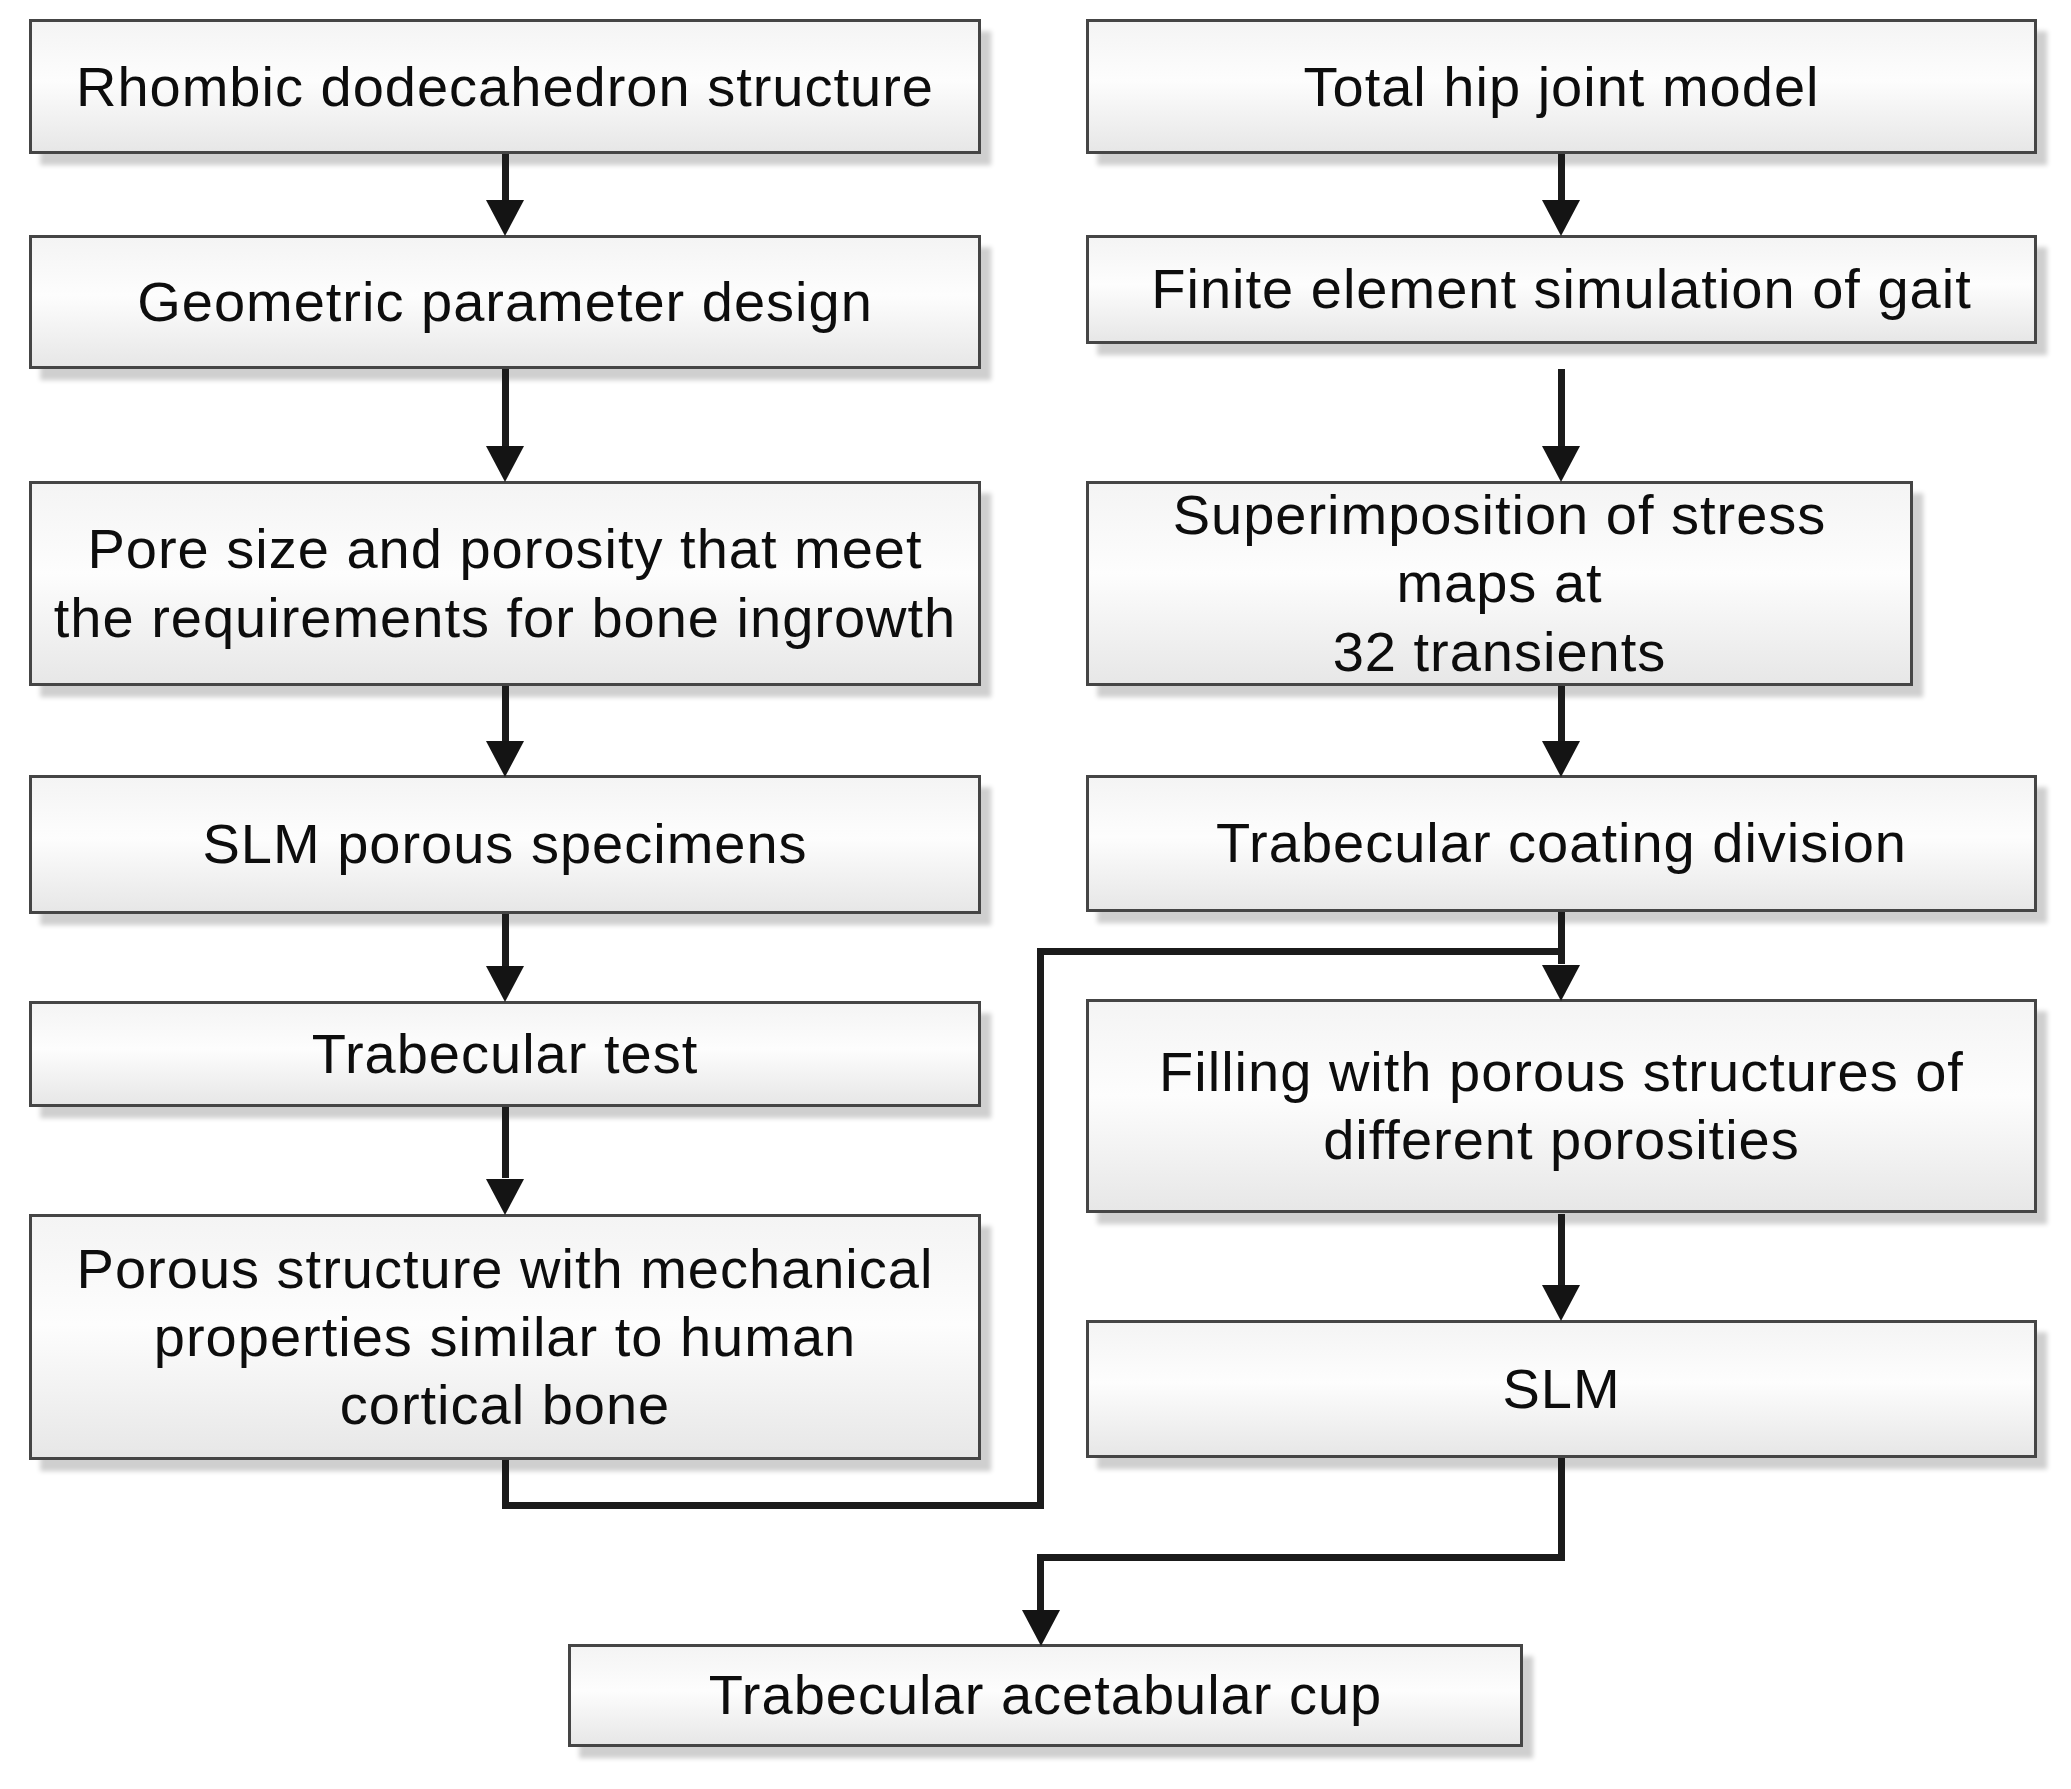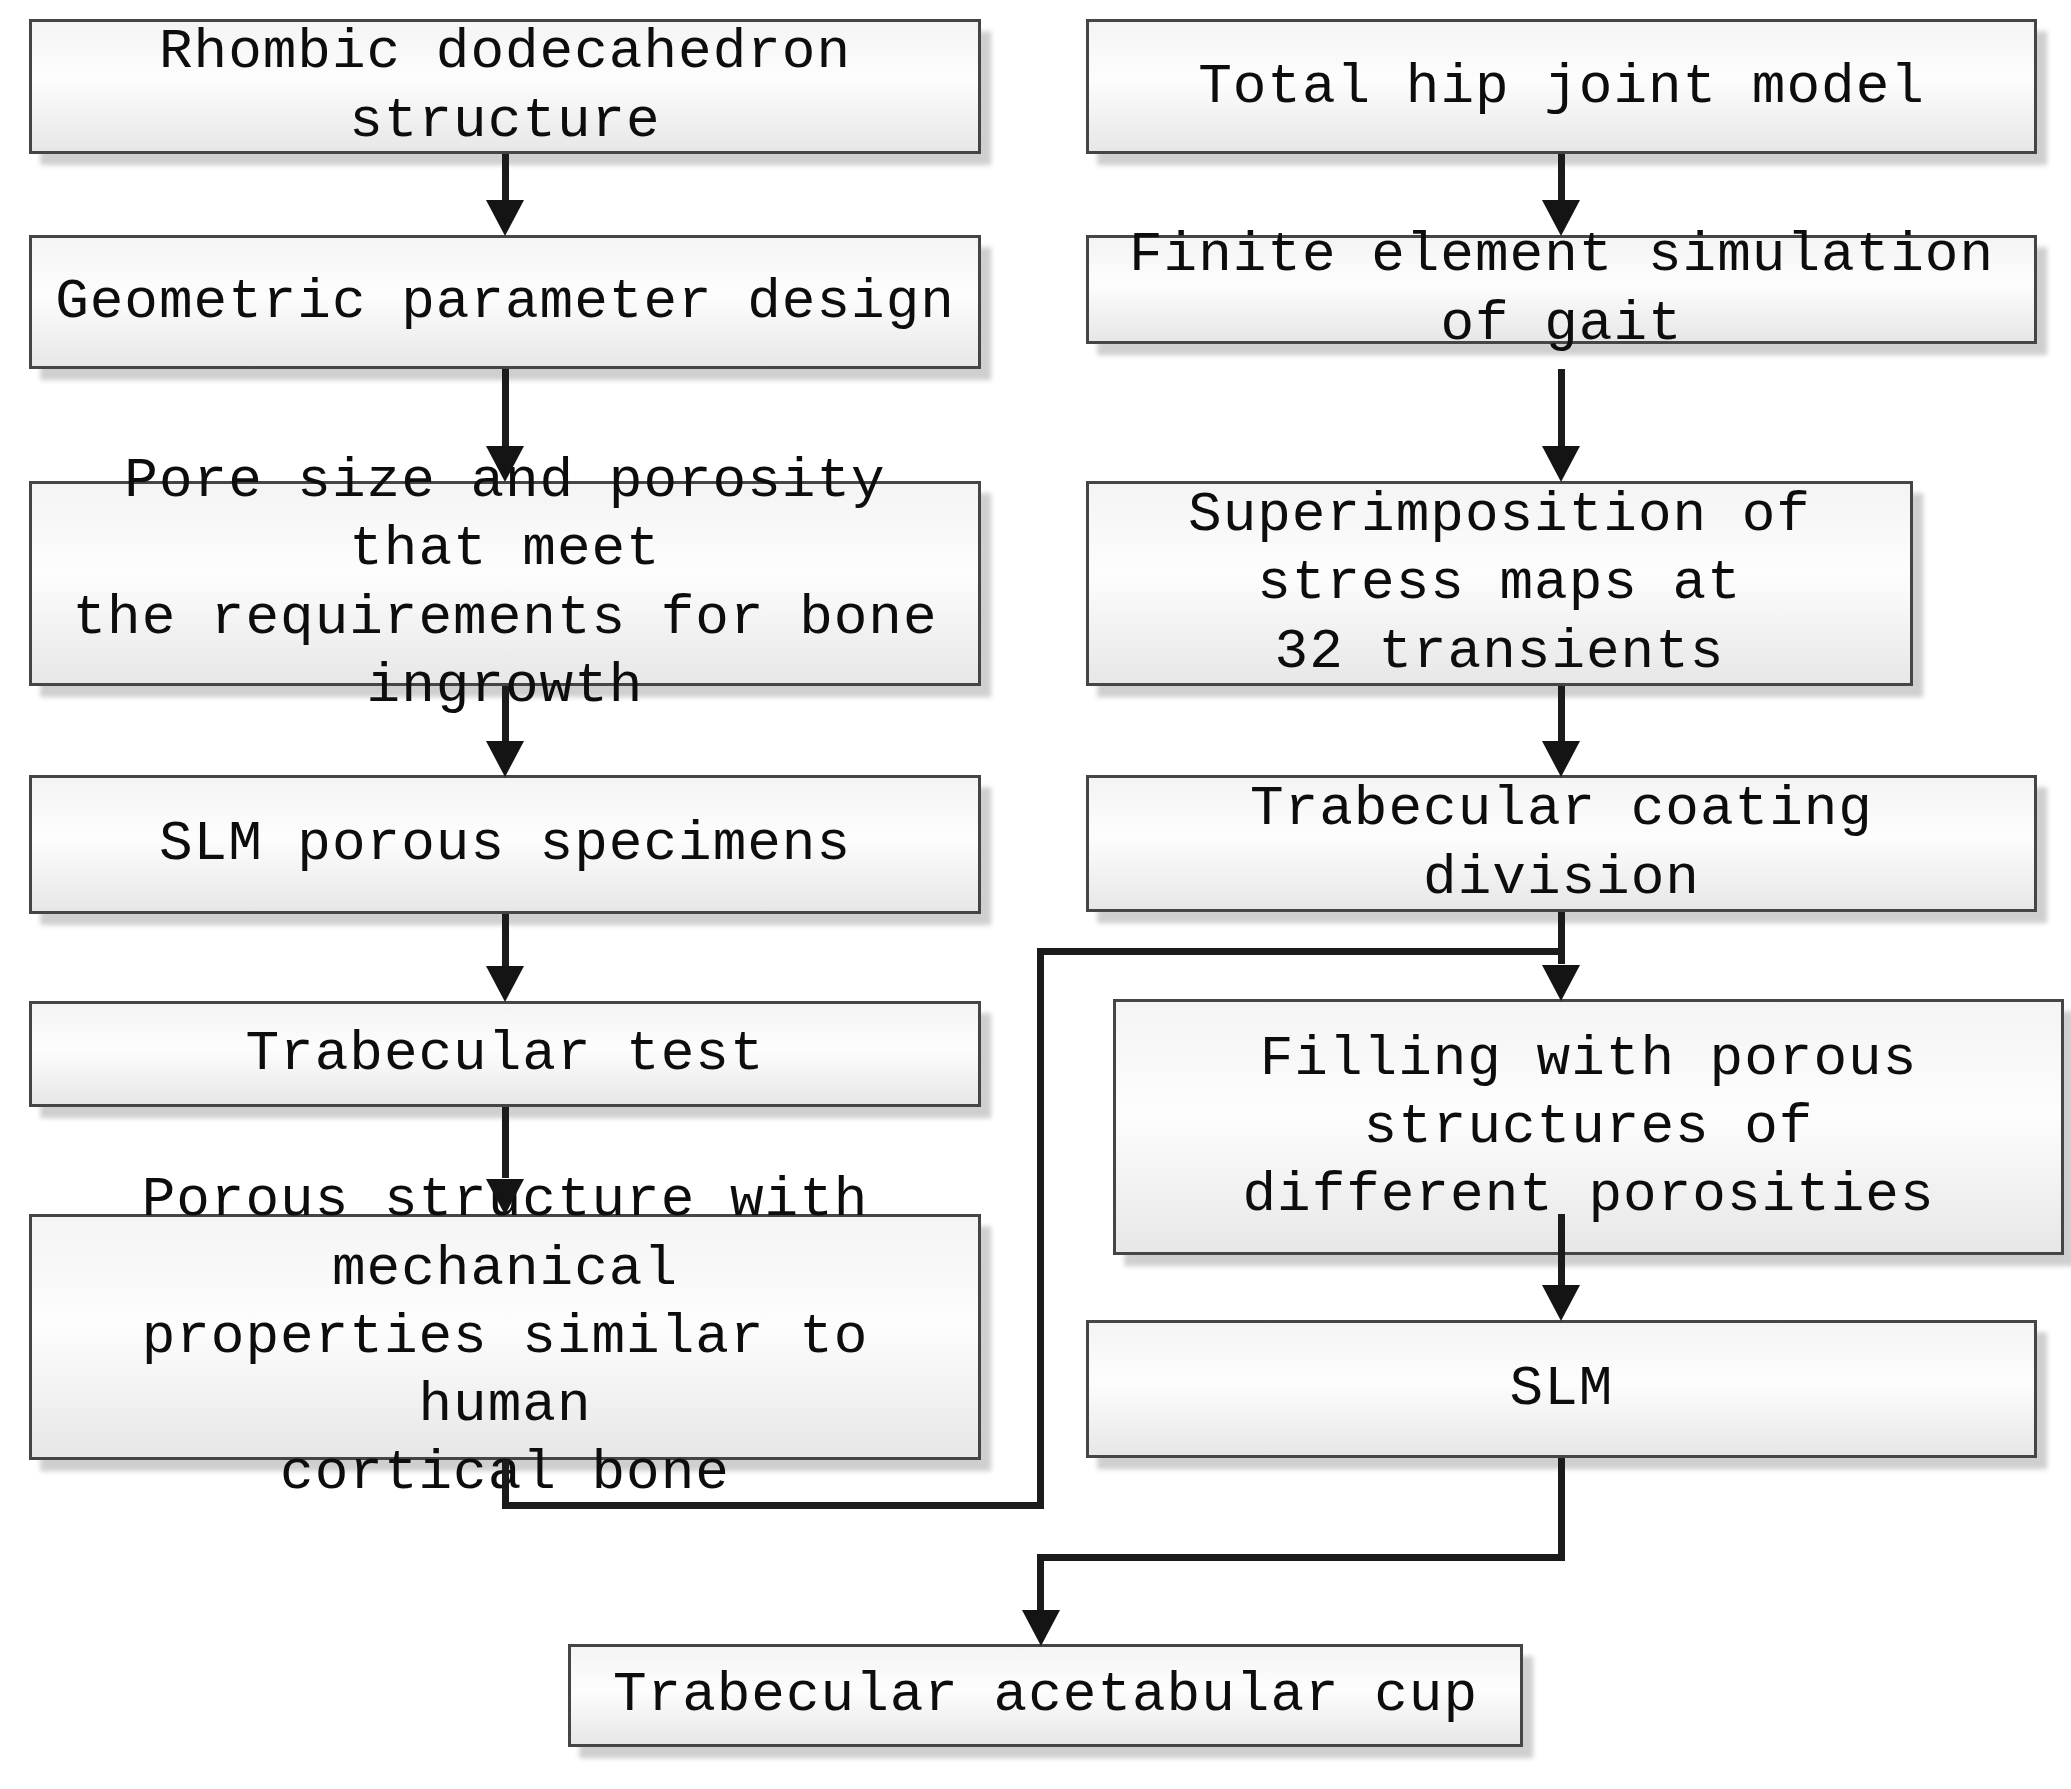--- a/index.html
+++ b/index.html
@@ -1,18 +1,18 @@
 <!DOCTYPE html>
 <html><head>
 <meta charset="utf-8">
 <style>
   html,body{margin:0;padding:0;background:#ffffff;}
   .stage{
     position:relative;width:2071px;height:1789px;background:#ffffff;overflow:hidden;
-    font-family:Liberation Mono, monospace;
+    font-family:Liberation Sans, sans-serif;
   }
   .node{
     position:absolute;box-sizing:border-box;
     border:3.9px solid #454545;
     background:linear-gradient(180deg,#f4f4f4 0%,#fdfdfd 45%,#e7e7e7 100%);
     box-shadow:10.6px 11.6px 4.8px #cfcfcf;
     display:flex;align-items:center;justify-content:center;
     text-align:center;font-size:56px;line-height:1.22;letter-spacing:1px;
     color:#0d0d0d;white-space:pre-line;padding:5.8px 13.5px;
   }
@@ -28,21 +28,21 @@
   #l1{left:29px;top:19.3px;width:952px;height:135px;}
   #l2{left:29px;top:235px;width:952px;height:134px;}
   #l3{left:29px;top:481px;width:952px;height:205px;}
   #l4{left:29px;top:775px;width:952px;height:139px;}
   #l5{left:29px;top:1001px;width:952px;height:106px;}
   #l6{left:29px;top:1214px;width:952px;height:246px;}
   #r1{left:1086px;top:19.3px;width:951px;height:135px;}
   #r2{left:1086px;top:235px;width:951px;height:109px;}
   #r3{left:1086px;top:481px;width:827px;height:205px;}
   #r4{left:1086px;top:775px;width:951px;height:137px;}
-  #r5{left:1086px;top:999px;width:951px;height:256px;margin-left:27px;}
+  #r5{left:1086px;top:999px;width:951px;height:214px;}
   #r6{left:1086px;top:1320px;width:951px;height:138px;}
   #final{left:568px;top:1644px;width:955px;height:103px;}
   
   #a1s{left:502px;top:154px;height:46px;}
   #a2s{left:502px;top:369px;height:77px;}
   #a3s{left:502px;top:686px;height:55px;}
   #a4s{left:502px;top:914px;height:52px;}
   #a5s{left:502px;top:1107px;height:71px;}
   #a6s{left:1558px;top:154px;height:46px;}
   #a7s{left:1558px;top:369px;height:77px;}

